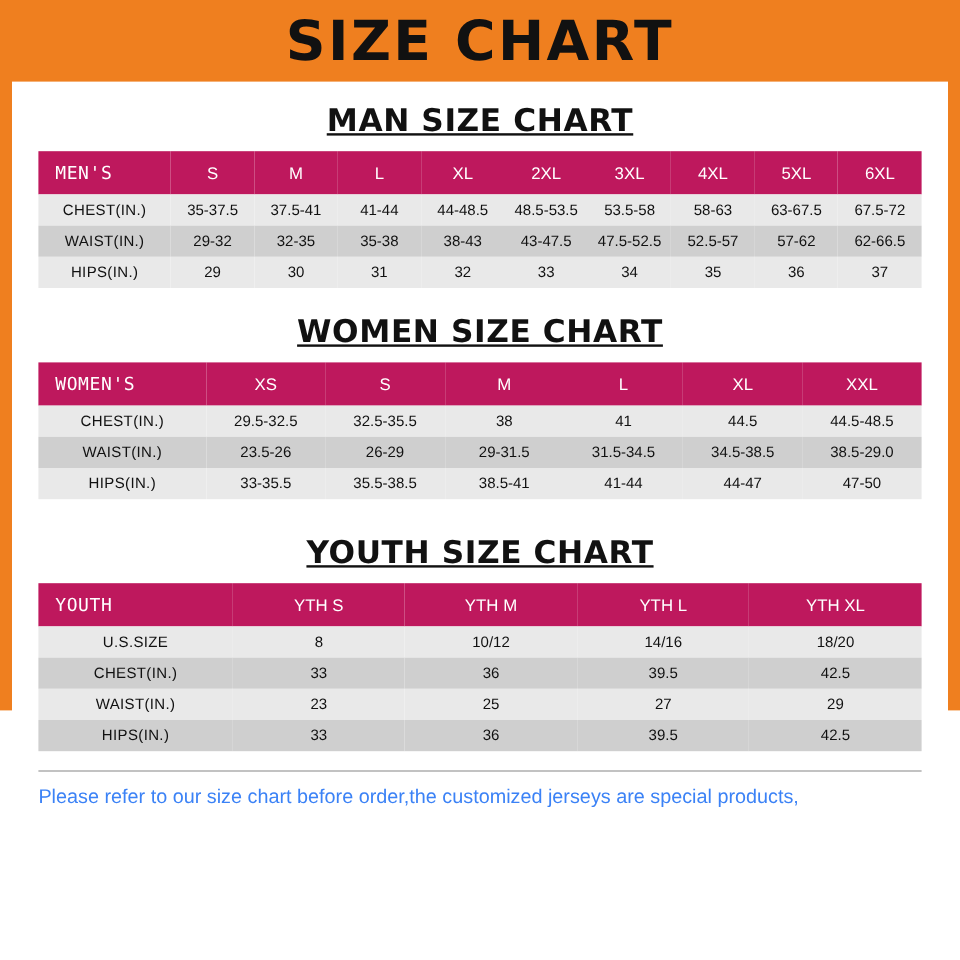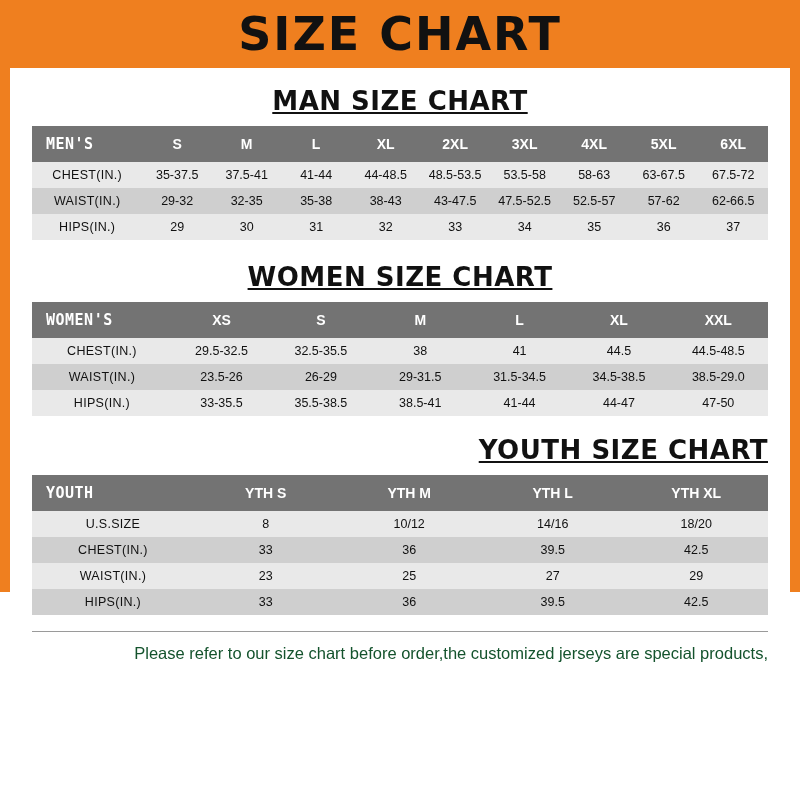--- a/index.html
+++ b/index.html
@@ -44,41 +44,41 @@
     text-align: center;
     font-family: "DejaVu Sans", sans-serif;
     font-weight: bold;
     font-size: 26px;
     color: #111111;
     letter-spacing: 0.5px;
     text-decoration: underline;
   }
   .man-title { margin: 18px 0 10px; }
   .women-title { margin: 22px 0 10px; }
-  .youth-title { margin: 19px 0 10px; text-align: right; }
+  .youth-title { margin: 30px 0 10px; }
 
   table.sizetable {
     width: 100%;
     border-collapse: collapse;
     table-layout: fixed;
   }
   table.sizetable th,
   table.sizetable td {
     text-align: center;
     font-size: 12.5px;
     color: #111111;
     padding: 6px 2px;
     font-family: "Liberation Sans", sans-serif;
   }
   table.sizetable thead th {
-    background: #737373;
+    background: #be185d;
     color: #ffffff;
     font-size: 14px;
     padding: 9px 2px;
-    font-weight: bold;
+    font-weight: normal;
   }
   table.sizetable thead th.rowlabel {
     text-align: left;
     padding-left: 14px;
     font-family: "DejaVu Sans Mono", monospace;
     font-size: 15px;
     letter-spacing: 0.5px;
   }
   table.sizetable tbody tr.light td { background: #e9e9e9; }
   table.sizetable tbody tr.dark td { background: #cfcfcf; }
@@ -90,24 +90,24 @@
   }
 
   .men-col-label { width: 15%; }
   .women-col-label { width: 19%; }
   .youth-col-label { width: 22%; }
 
   .footer-note {
     margin: 16px 22px 0;
     border-top: 1px solid #9a9a9a;
     padding-top: 10px;
-    color: #14532d;
+    color: #3b82f6;
     font-size: 16.5px;
     line-height: 1.45;
-    text-align: right;
+    text-align: left;
     font-family: "Liberation Sans", sans-serif;
   }
   .footer-note div { white-space: nowrap; }
 </style>
 </head>
 <body>
 
 <div class="page">
 
   <div class="header-band">

